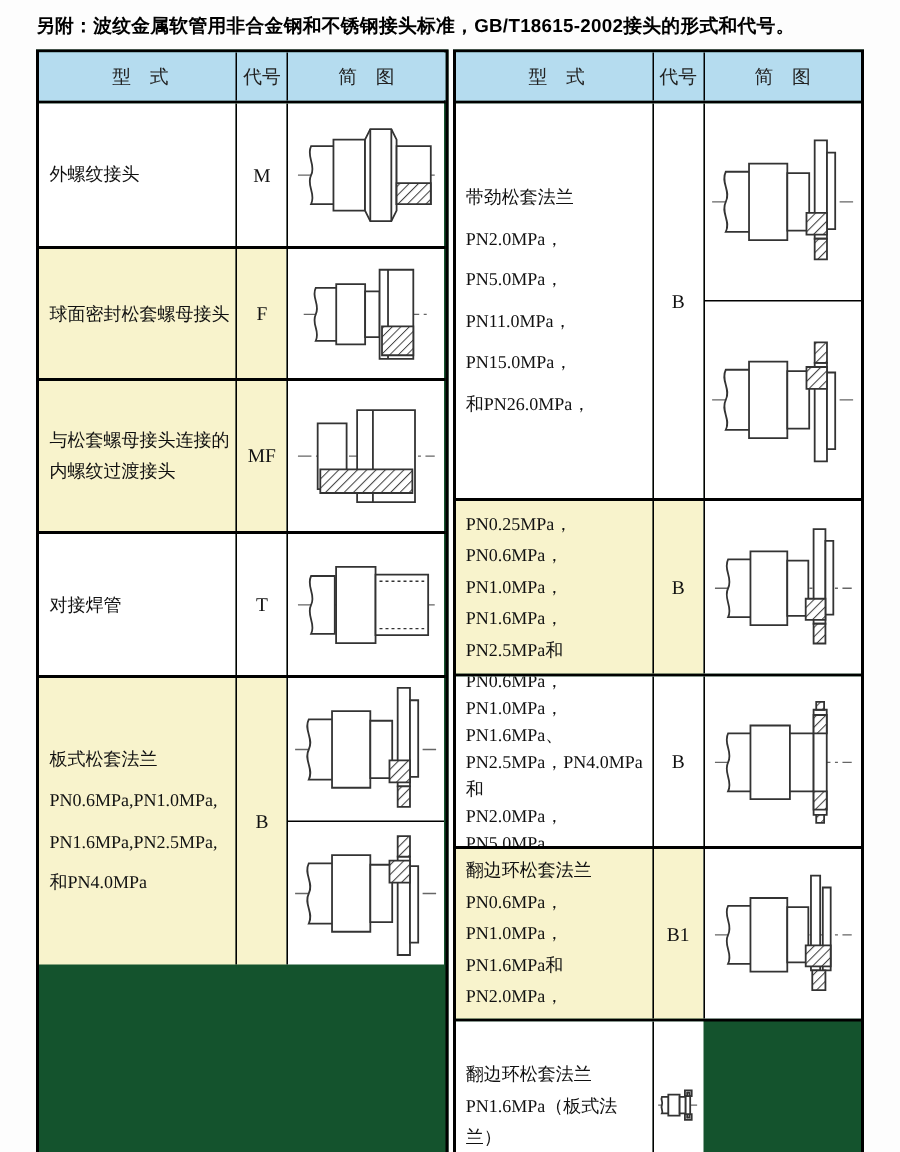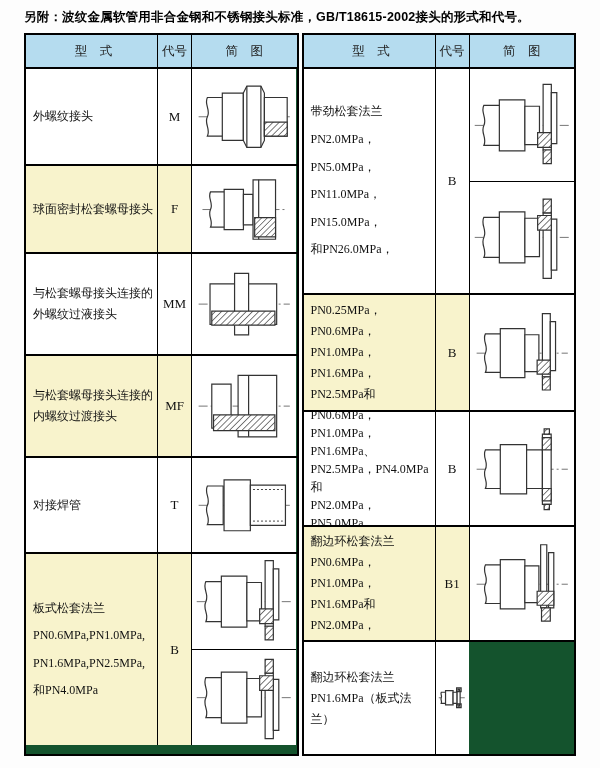--- a/index.html
+++ b/index.html
@@ -172,31 +172,20 @@
             <div class="type-text">球面密封松套螺母接头</div>
           </div>
         <div class="cell c-code" style="background:#f8f3cc">F</div>
         <div class="cell c-diag">
           <svg class="fit" viewBox="0 0 110 96">
               <use href="#sym-f"></use>
             </svg>
         </div>
       </div>
 
-      <div class="trow" style="height:102px">
-        <div class="cell c-type">
-            <div class="type-text">与松套螺母接头连接的外螺纹过液接头</div>
-          </div>
-        <div class="cell c-code">MM</div>
-        <div class="cell c-diag">
-          <svg class="fit" viewBox="0 0 110 96">
-              <use href="#sym-mm"></use>
-            </svg>
-        </div>
-      </div>
 
       <div class="trow" style="height:102px">
         <div class="cell c-type" style="background:#f8f3cc">
             <div class="type-text">与松套螺母接头连接的内螺纹过渡接头</div>
           </div>
         <div class="cell c-code" style="background:#f8f3cc">MF</div>
         <div class="cell c-diag">
           <svg class="fit" viewBox="0 0 110 96">
               <use href="#sym-mf"></use>
             </svg>
@@ -238,21 +227,21 @@
       </div>
     </div>
 
     <div class="tbl">
       <div class="trow head" style="height:32px;background:#b5dcef">
         <div class="cell c-type" style="background:#b5dcef;justify-content:center">型　式</div>
         <div class="cell c-code" style="background:#b5dcef">代号</div>
         <div class="cell c-diag" style="background:#b5dcef">简　图</div>
       </div>
 
-      <div class="trow roomy" style="height:226px">
+      <div class="trow roomy" style="height:265px">
         <div class="cell c-type">
             <div class="type-text">带劲松套法兰
 PN2.0MPa，PN5.0MPa，
 PN11.0MPa，PN15.0MPa，
 和PN26.0MPa，</div>
           </div>
         <div class="cell c-code">B</div>
         <div class="cell c-diag diag-split">
           <div class="half">
               <svg class="fit" viewBox="0 0 110 96">

